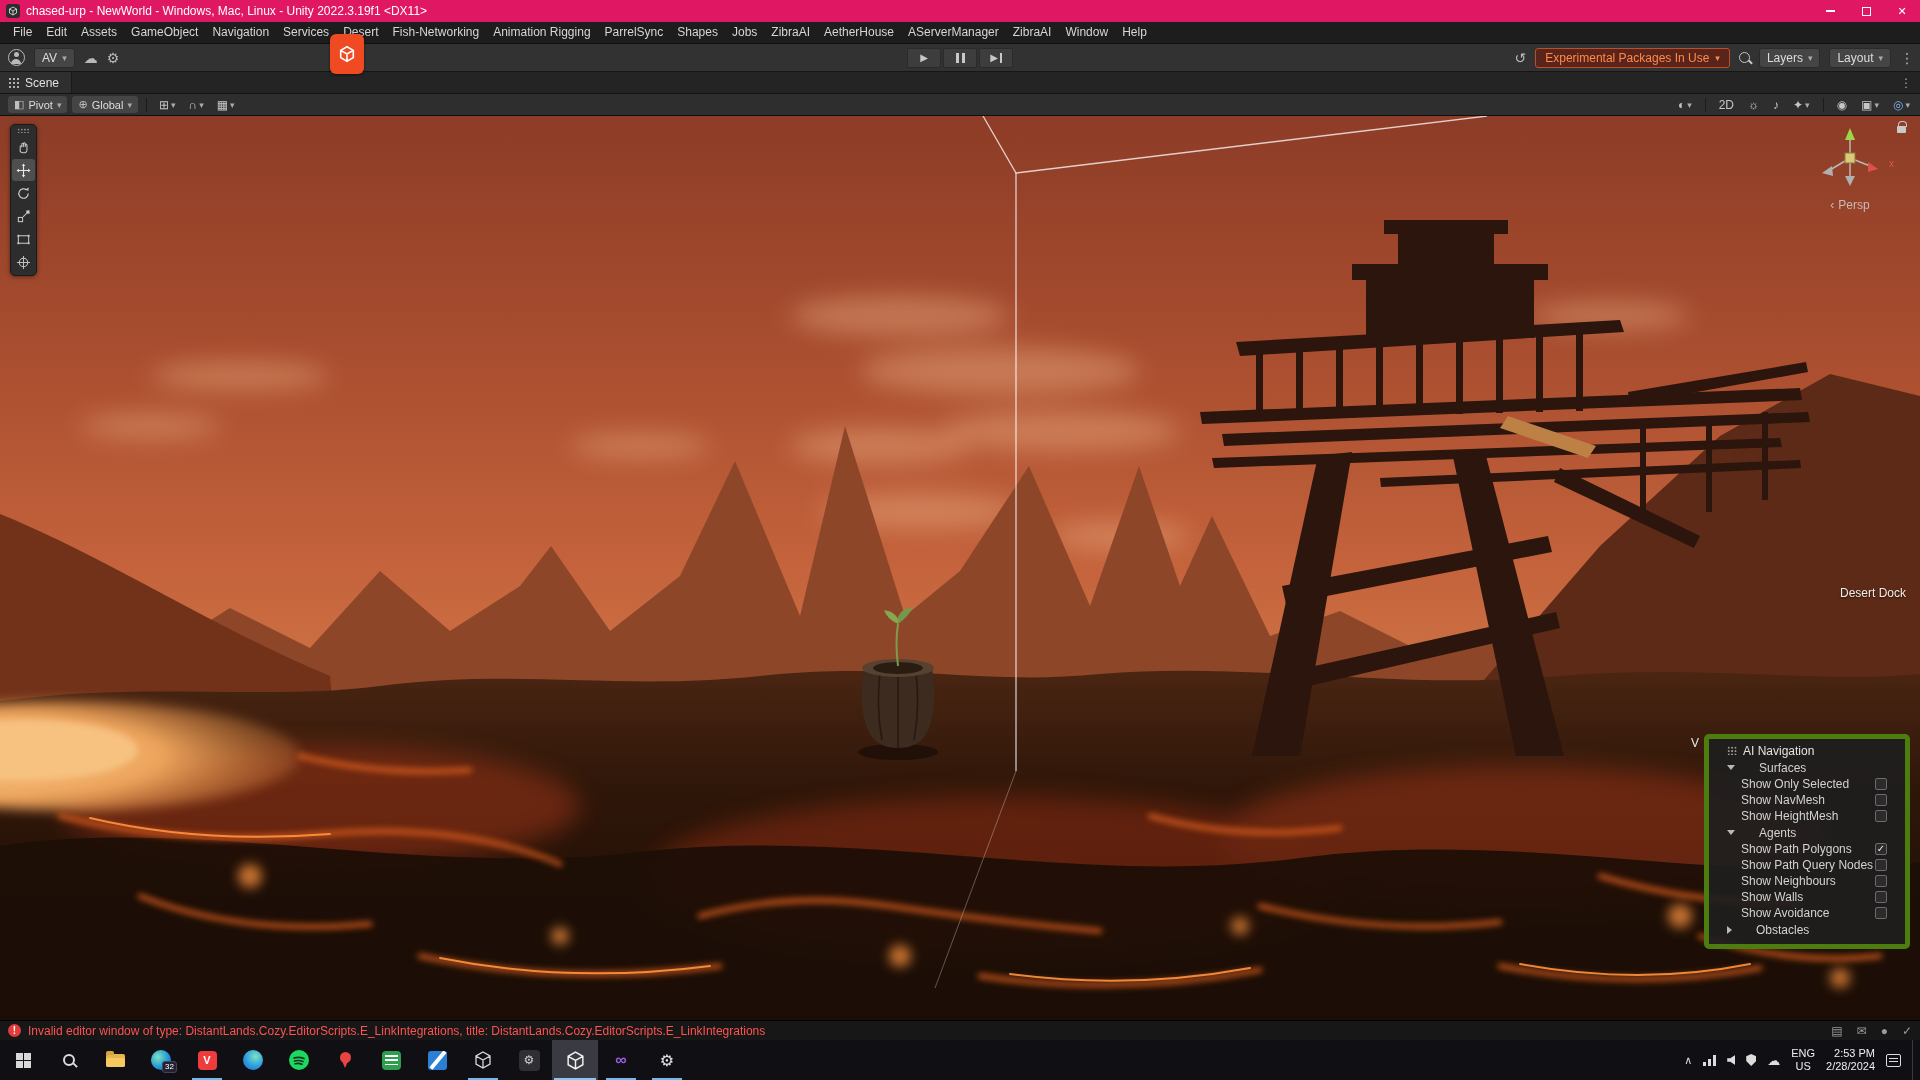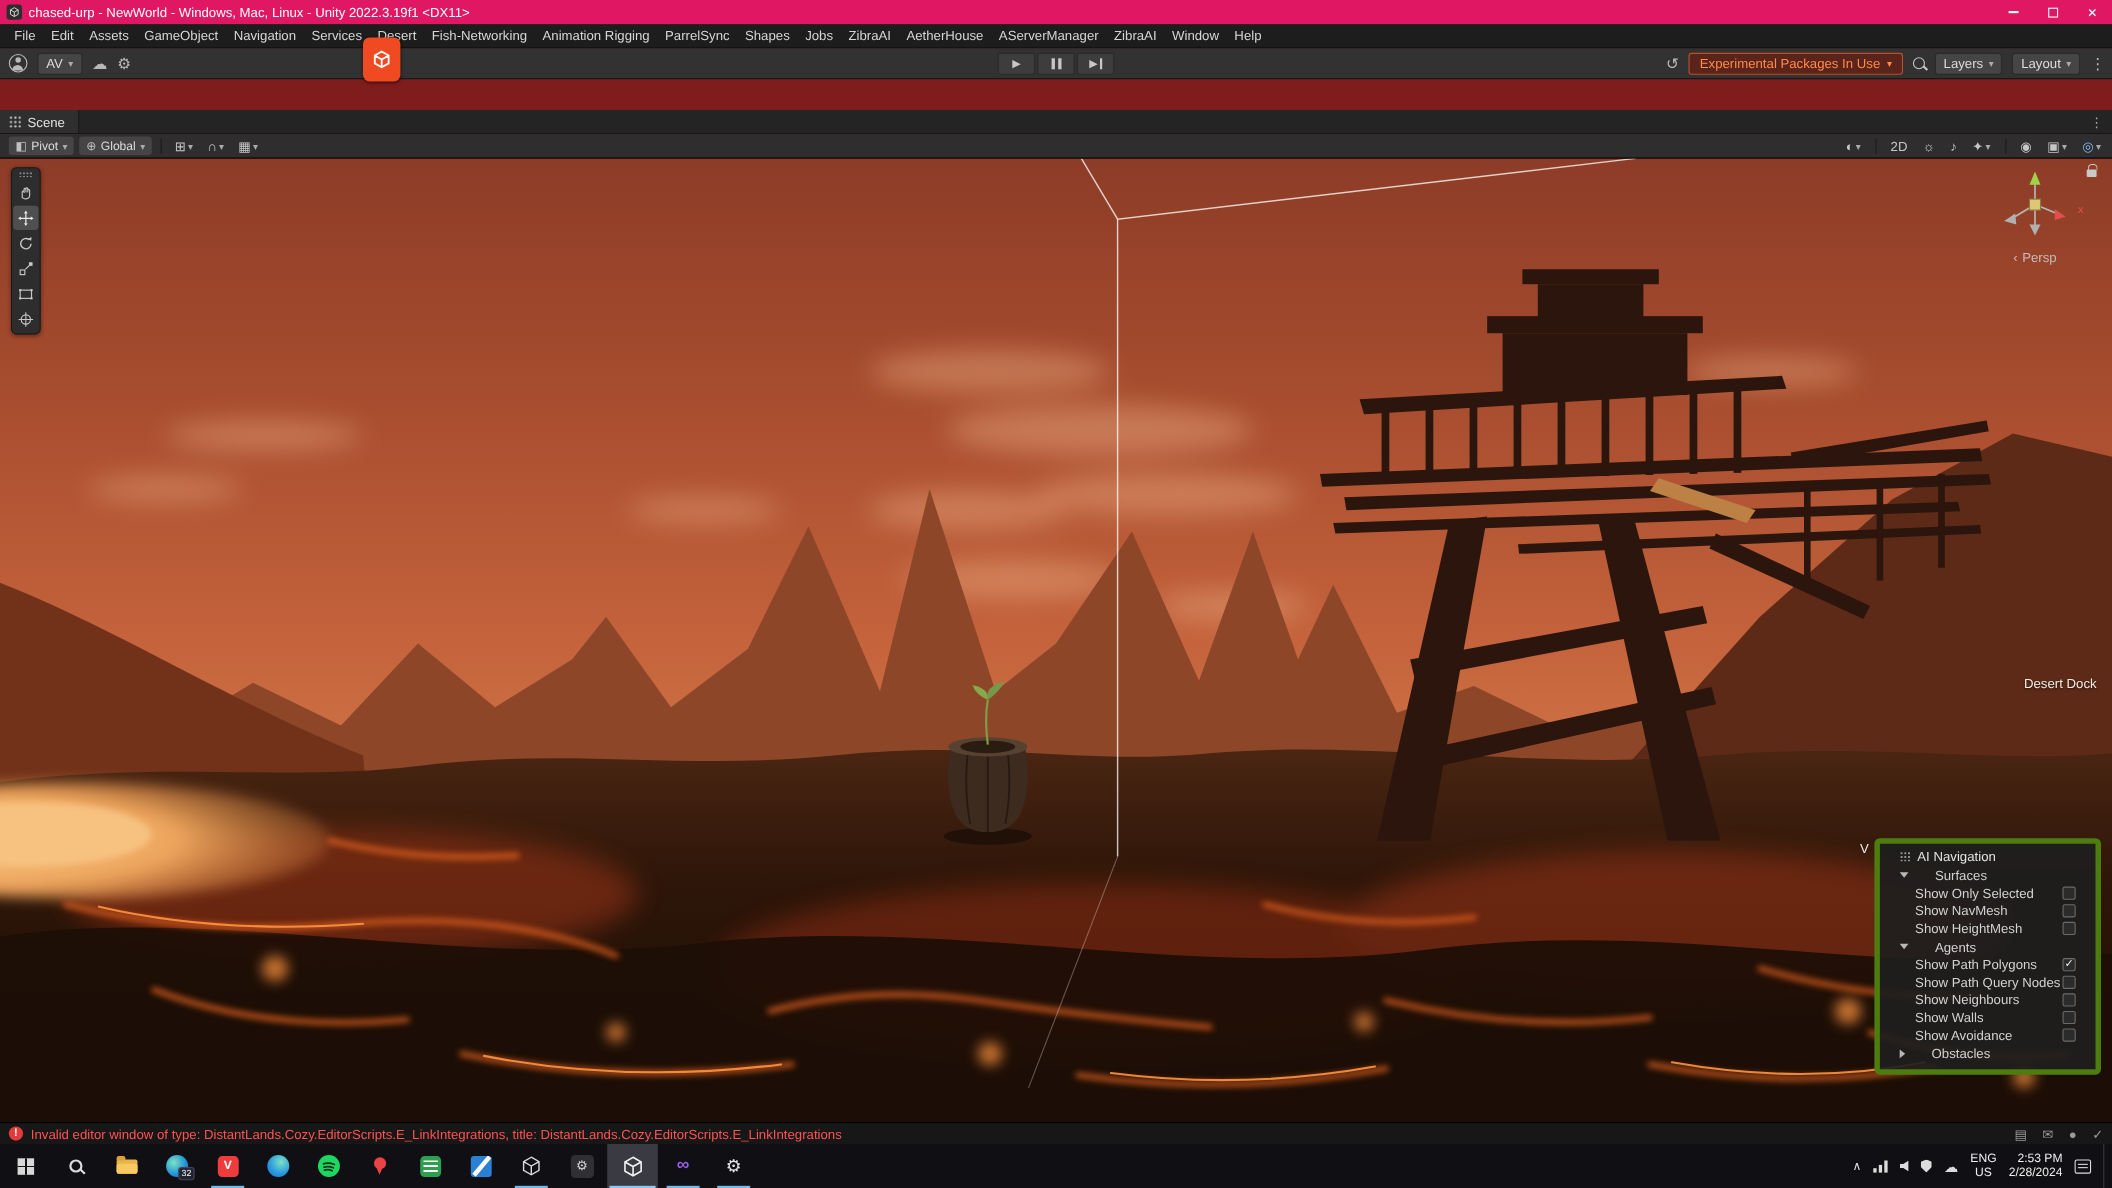--- a/index.html
+++ b/index.html
@@ -35,21 +35,21 @@
   .pausebars { display:flex; gap:3px; }
   .pausebars i { width:3px; height:10px; background:#c8c8c8; }
   .step-bar { width:2px; height:10px; background:#c8c8c8; margin-left:2px; }
   .pkg-btn { display:inline-flex; align-items:center; gap:6px; height:20px; padding:0 9px; background:#5a241a; border:1px solid #b8502e; border-radius:3px; font-size:12px; color:#ff8a4a; white-space:nowrap; }
   .pkg-btn .dd-arrow { color:#ff8a4a; }
   .mag { width:11px; height:11px; border:1.6px solid #c4c4c4; border-radius:50%; position:relative; }
   .mag::after { content:""; position:absolute; width:5px; height:1.6px; background:#c4c4c4; transform:rotate(45deg); right:-4px; bottom:-1px; }
   .floating-pkg { position:absolute; left:330px; top:34px; width:34px; height:40px; background:#f04a23; border-radius:6px; z-index:30; display:flex; align-items:center; justify-content:center; box-shadow:0 1px 3px rgba(0,0,0,.5); }
 
   
-  .scenetabs { height:22px; background:#242424; display:flex; align-items:center; border-bottom:1px solid #141414; flex:0 0 auto;margin-top:28px; }
+  .scenetabs { height:22px; background:#242424; display:flex; align-items:center; border-bottom:1px solid #141414; flex:0 0 auto; }
   .scenetab { height:100%; display:flex; align-items:center; gap:6px; padding:0 12px 0 8px; background:#2f2f2f; border-right:1px solid #1a1a1a; }
   .griddots { width:11px; height:11px; background-image:radial-gradient(#b0b0b0 1px, transparent 1.2px); background-size:4px 4px; }
   .scenetab .lbl { font-size:12px; color:#e0e0e0; }
   .tab-dots { margin-left:auto; margin-right:8px; color:#a8a8a8; font-size:12px; }
 
   
   .scenebar { height:22px; background:#2e2e2e; border-bottom:1px solid #101010; position:relative; flex:0 0 auto; }
   .sb-left { position:absolute; left:8px; top:0; height:100%; display:flex; align-items:center; gap:5px; }
   .sb-right { position:absolute; right:6px; top:0; height:100%; display:flex; align-items:center; gap:6px; }
   .sm-dd { display:inline-flex; align-items:center; gap:4px; height:17px; padding:0 6px; background:#454545; border-radius:3px; font-size:11px; color:#dcdcdc; }

